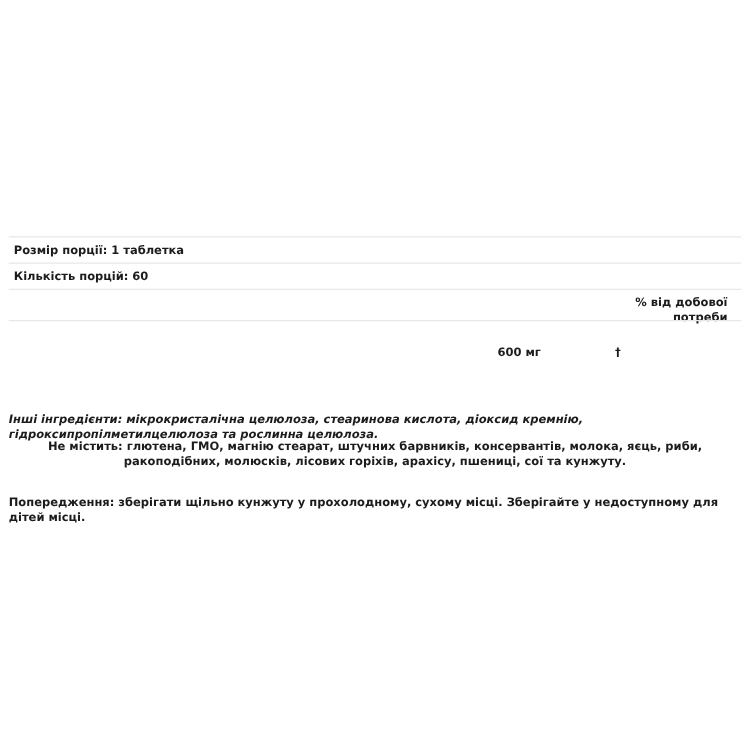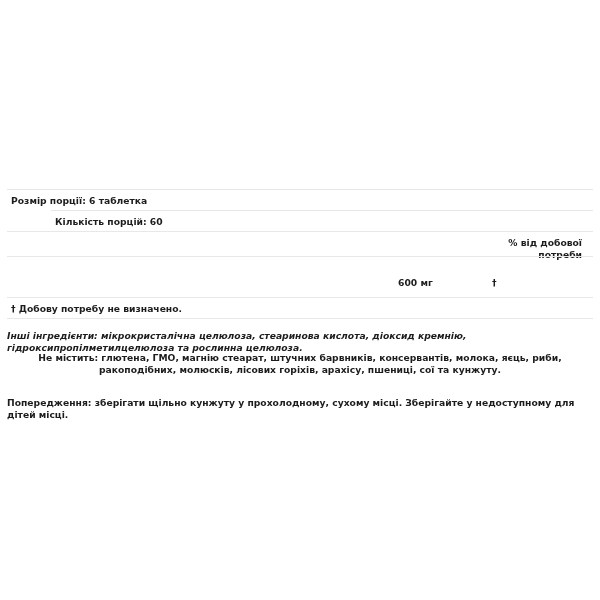--- a/index.html
+++ b/index.html
@@ -7,51 +7,48 @@
       width: 600px; height: 600px; background: #ffffff; position: relative;
       font-family: "DejaVu Sans", sans-serif; color: #1c1c1c; overflow: hidden;
     }
     .wrap { position: absolute; left: 7px; top: 189px; width: 586px; }
     .row {
       border-top: 1px solid #e8e8e8;
       font-size: 9.2px; font-weight: bold; line-height: 12px;
       box-sizing: border-box; padding-left: 4px;
     }
     .r1 { height: 21px; padding-top: 5px; }
-    .r2 { height: 21px; padding-top: 5px; margin-left: 44px; }
+    .r2 { height: 21px; padding-top: 5px; }
     .hdr { height: 25px; position: relative; }
     .hdr .c2 { position: absolute; left: 391px; top: 5px; width: 80px; }
     .hdr .c3 { position: absolute; left: 485px; top: 5px; width: 90px; text-align: right; }
     .ing { height: 41px; position: relative; }
     .ing .c1 { position: absolute; left: 4px; top: 6px; width: 370px; }
     .ing .c2 { position: absolute; left: 391px; top: 20px; text-align: center; }
     .ing .c3 { position: absolute; left: 485px; top: 20px; }
     .foot { height: 22px; padding-top: 5px; border-bottom: 1px solid #e8e8e8; }
     .para {
       position: absolute; left: 7px; width: 586px;
       font-size: 9.2px; font-weight: bold; line-height: 12px;
     }
   </style>
 </head>
 <body>
 
 <div class="wrap">
   <div class="row r1">
-    <span>Розмір порції: 6 таблетка</span>
+    <span>Розмір порції: 1 таблетка</span>
   </div>
   <div class="row r2">
     <span>Кількість порцій: 60</span>
   </div>
   <div class="row hdr">
     <div class="c3">% від добової потреби</div>
   </div>
   <div class="row ing">
     <div class="c2">600 мг</div>
     <div class="c3">†</div>
   </div>
-  <div class="row foot">
-    <span>† Добову потребу не визначено.</span>
-  </div>
 </div>
 
 <div class="para" style="top:330px;font-style:italic;">Інші інгредієнти: мікрокристалічна целюлоза, стеаринова кислота, діоксид кремнію, гідроксипропілметилцелюлоза та рослинна целюлоза.</div>
 <div class="para" style="top:352px;text-align:center;">Не містить: глютена, ГМО, магнію стеарат, штучних барвників, консервантів, молока, яєць, риби, ракоподібних, молюсків, лісових горіхів, арахісу, пшениці, сої та кунжуту.</div>
 <div class="para" style="top:397px;">Попередження: зберігати щільно кунжуту у прохолодному, сухому місці.  Зберігайте у недоступному для дітей місці.</div>
 
 </body></html>

